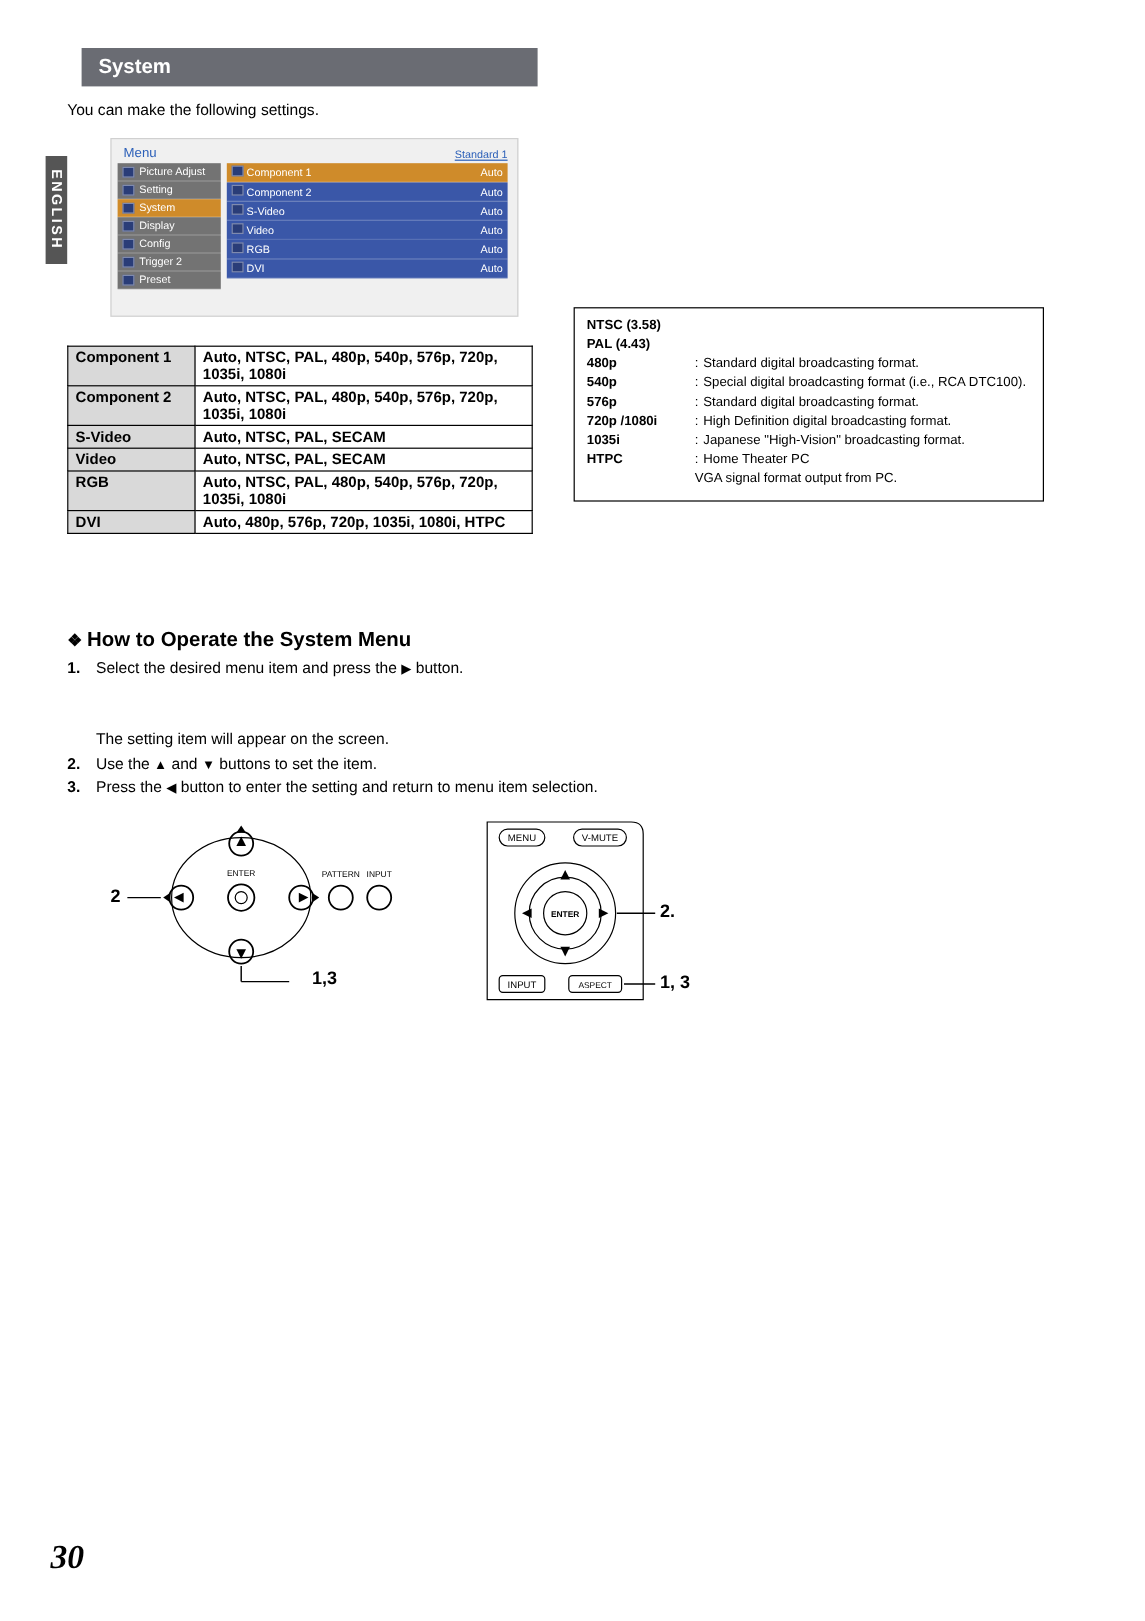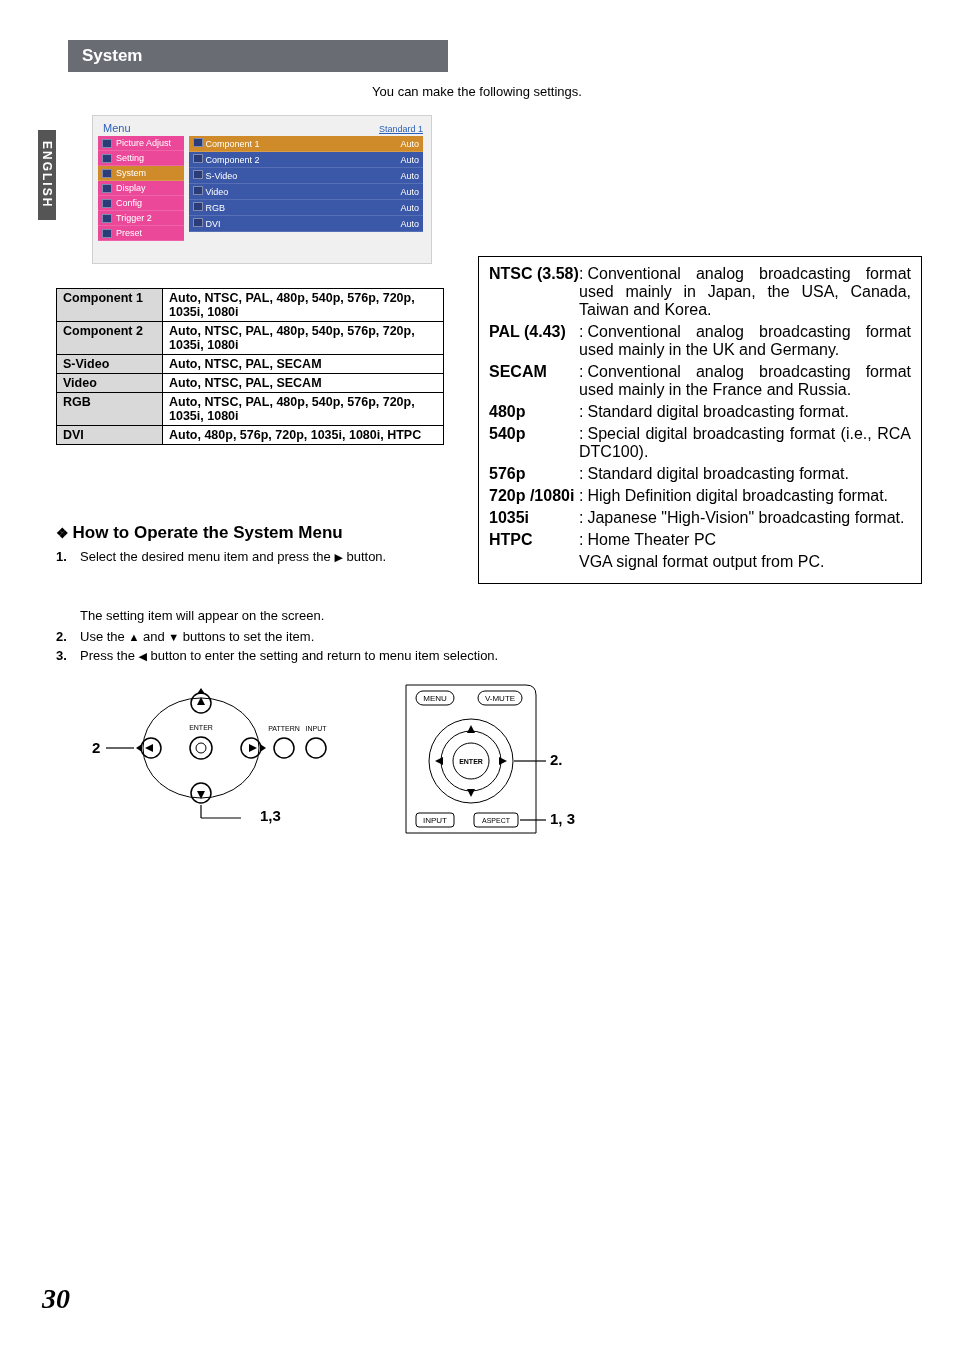--- a/index.html
+++ b/index.html
@@ -41,21 +41,20 @@
     padding: 6px 14px;
     width: 380px;
     margin-top: 0;
     margin-bottom: 12px;
     margin-left: 12px;
   }
   .intro {
     margin-left: 0;
     margin-bottom: 16px;
     font-size: 13px;
-    text-align: center;
   }
   
   .menu-mock {
     margin-left: 36px;
     width: 340px;
     background: #f0f0f0;
     border: 1px solid #d0d0d0;
     position: relative;
     padding-bottom: 22px;
     margin-bottom: 24px;
@@ -82,21 +81,21 @@
   .menu-left .item, .menu-right .row {
     font-size: 9px;
     padding: 2px 4px;
     margin: 0 3px 0 5px;
     color: #fff;
     display: flex;
     align-items: center;
     gap: 4px;
     border-bottom: 1px solid rgba(255,255,255,0.15);
   }
-  .menu-left .item { background: #ec4899; }
+  .menu-left .item { background: #737373; }
   .menu-left .item.sel { background: #cf8b2a; }
   .menu-right { flex: 1; margin-left: 2px; }
   .menu-right .row {
     background: #3a57a8;
     margin: 0 8px 0 0;
     justify-content: space-between;
   }
   .menu-right .row.sel { background: #cf8b2a; }
   .ico {
     display: inline-block;
@@ -121,24 +120,24 @@
   .formats-table .shade {
     background: #d9d9d9;
     font-weight: bold;
     width: 106px;
   }
   
   .def-box {
     position: absolute;
     left: 478px;
     top: 256px;
-    width: 444px;
+    width: 392px;
     border: 1px solid #000;
     padding: 8px 10px;
-    font-size: 16px;
+    font-size: 11px;
   }
   .def-row {
     display: flex;
     margin-bottom: 4px;
   }
   .def-term {
     width: 90px;
     font-weight: bold;
     flex-shrink: 0;
   }
@@ -293,29 +292,23 @@
     <tr>
           <td class="shade">DVI</td>
           <td><b>Auto, 480p, 576p, 720p, 1035i, 1080i, HTPC</b></td>
         </tr>
   </tbody>
     </table>
 
   <div class="def-box">
     <div class="def-row">
         <div class="def-term">NTSC (3.58)</div>
-        <div class="def-desc"><span class="colon">:</span><span>Conventional analog broadcasting format used mainly in Japan, the USA, Canada, Taiwan and Korea.</span></div>
       </div>
     <div class="def-row">
         <div class="def-term">PAL (4.43)</div>
-        <div class="def-desc"><span class="colon">:</span><span>Conventional analog broadcasting format used mainly in the UK and Germany.</span></div>
-      </div>
-    <div class="def-row">
-        <div class="def-term">SECAM</div>
-        <div class="def-desc"><span class="colon">:</span><span>Conventional analog broadcasting format used mainly in the France and Russia.</span></div>
       </div>
     <div class="def-row">
         <div class="def-term">480p</div>
         <div class="def-desc"><span class="colon">:</span><span>Standard digital broadcasting format.</span></div>
       </div>
     <div class="def-row">
         <div class="def-term">540p</div>
         <div class="def-desc"><span class="colon">:</span><span>Special digital broadcasting format (i.e., RCA DTC100).</span></div>
       </div>
     <div class="def-row">

